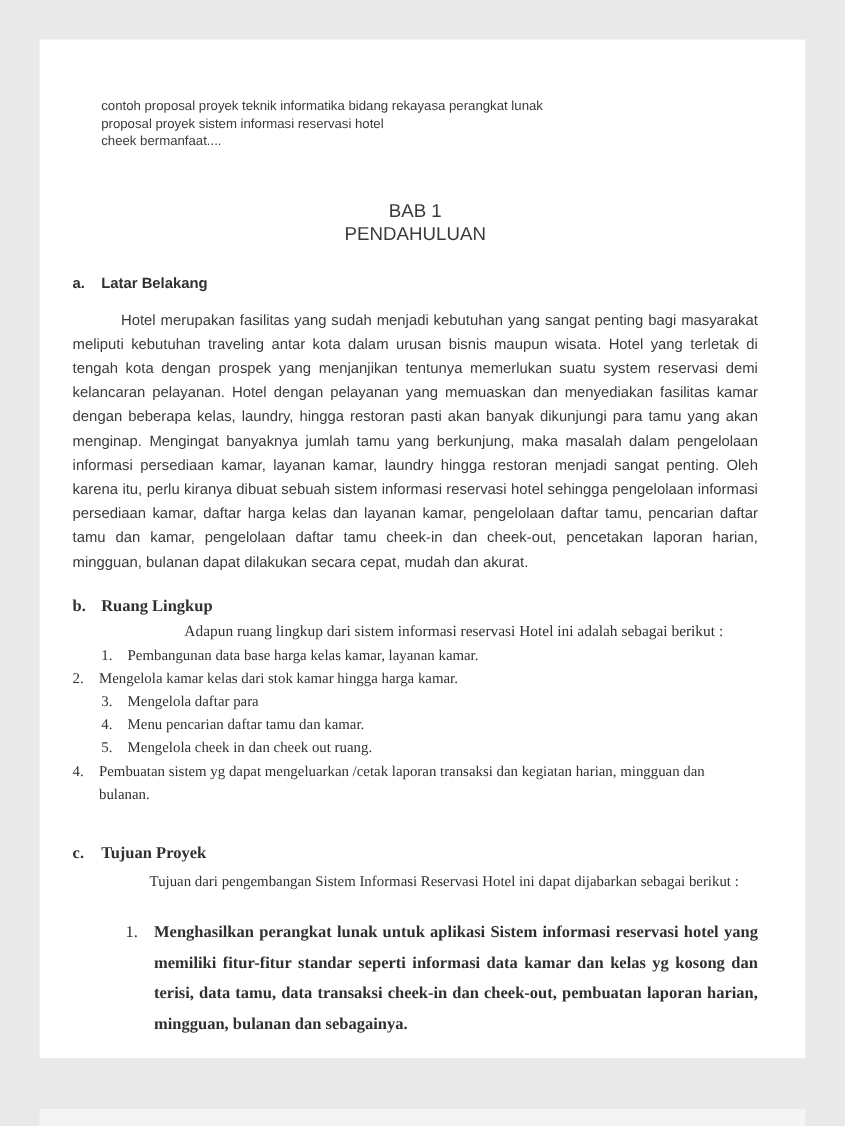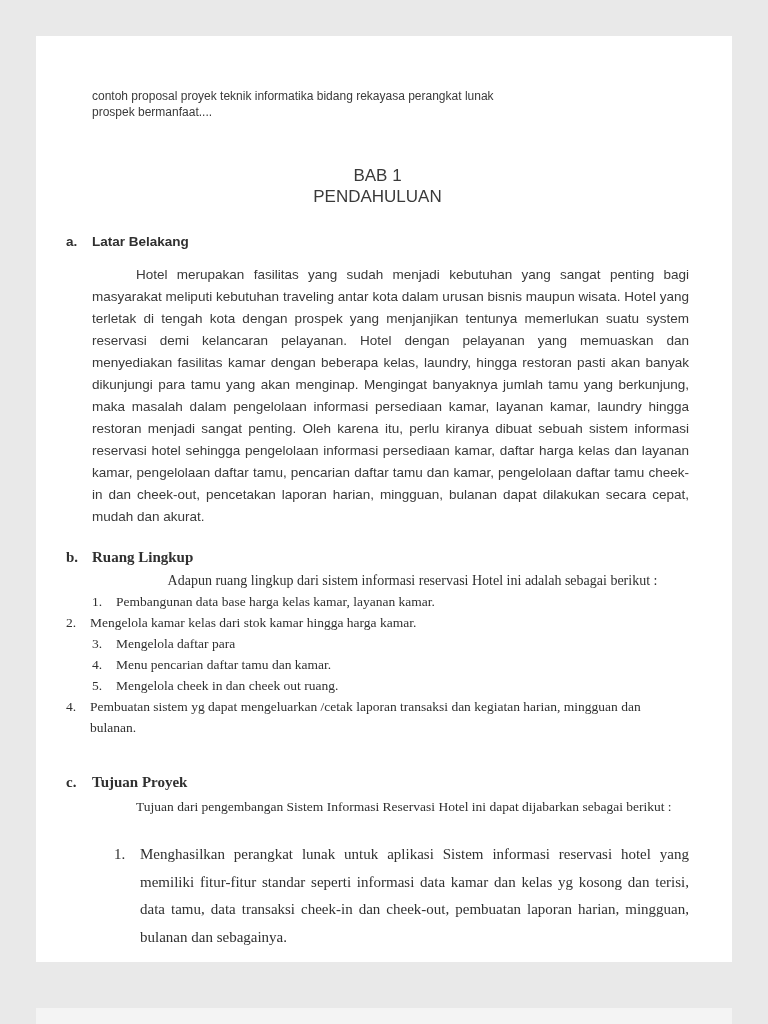--- a/index.html
+++ b/index.html
@@ -24,21 +24,21 @@
     left:36px;top:1008px;
     width:696px;height:16px;
     background:#f4f4f4;
   }
   .intro{margin-left:26px;font-size:12px;line-height:16px;color:#3a3a3a;}
   .title-block{margin-top:45px;text-align:center;font-size:17px;line-height:21px;color:#3a3a3a;}
   .sec-head-sans{margin-top:27px;display:flex;font-weight:bold;font-size:13.5px;}
   .sec-head-serif{display:flex;font-weight:bold;font-size:15px;font-family:"Liberation Serif", serif;}
   .sec-label{width:26px;flex:0 0 26px;}
   .para-a{
-    margin-left:26px;margin-top:15px;
+    margin-top:15px;
     font-size:13.5px;line-height:22px;
     text-align:justify;text-indent:44px;
     color:#3a3a3a;
   }
   .mt-b{margin-top:21px;}
   .mt-c{margin-top:36px;}
   .serif{font-family:"Liberation Serif", serif;}
   .b-intro{
     margin-left:26px;margin-top:4px;
     font-size:14px;line-height:21px;
@@ -54,30 +54,31 @@
   .c-intro{
     margin-left:26px;margin-top:5px;
     font-size:13.5px;line-height:21px;
     text-indent:44px;
   }
   .list-c{
     margin-top:24px;margin-left:48px;
     font-size:15px;line-height:27.5px;
   }
   .list-c .num{flex:0 0 26px;width:26px;}
-  .list-c .txt{text-align:justify;}
+  .list-c .txt{text-align:justify;font-weight:bold;}
 </style>
 </head>
 <body>
 
 <div class="paper">
 
   <div class="intro">
     <div>contoh proposal proyek teknik informatika bidang rekayasa perangkat lunak</div>
-    <div>prospek bermanfaat....</div>
+    <div>proposal proyek sistem informasi reservasi hotel</div>
+    <div>cheek bermanfaat....</div>
   </div>
 
   <div class="title-block">
     <div>BAB 1</div>
     <div>PENDAHULUAN</div>
   </div>
 
   <div class="sec-head-sans">
     <span class="sec-label">a.</span>
     <span>Latar Belakang</span>

